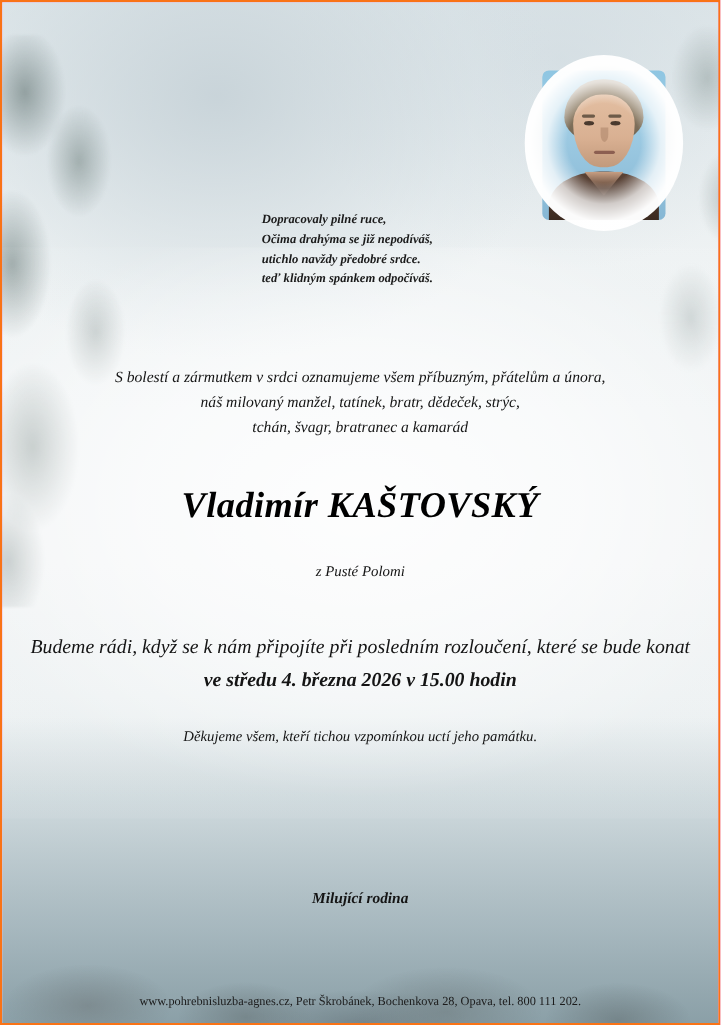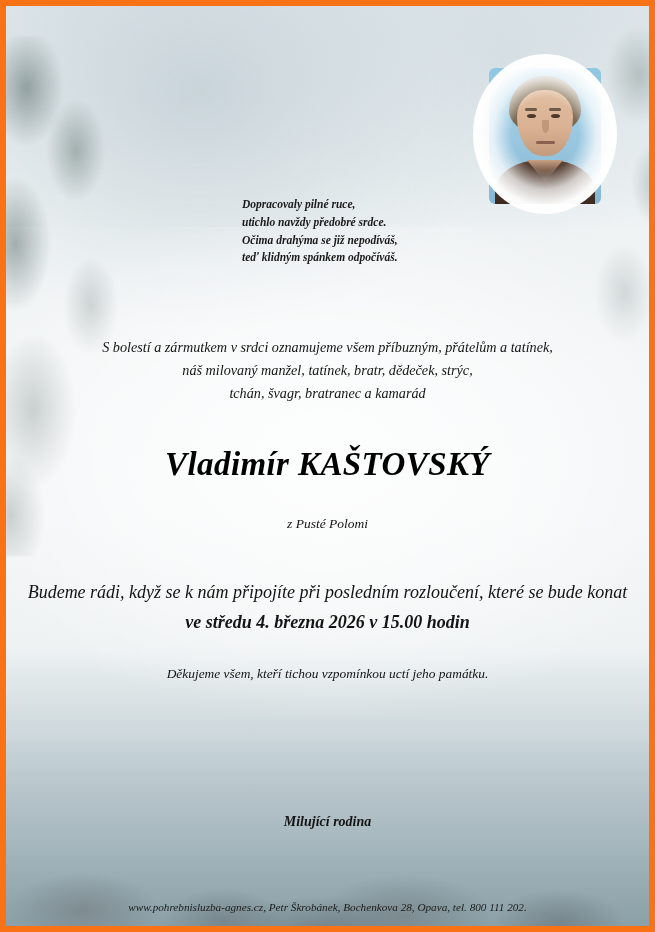--- a/index.html
+++ b/index.html
@@ -9,21 +9,21 @@
   }
   body {
     font-family: "Liberation Serif", serif;
   }
   .page {
     position: relative;
     width: 655px;
     height: 932px;
     overflow: hidden;
     background: #f0abfc;
-    border: 6px solid #f97316;
+    border: 2px solid #f97316;
     box-sizing: border-box;
   }
 
   
   .bg {
     position: absolute;
     inset: 0;
     background:
       linear-gradient(to bottom,
         #dfe7ea 0%,
@@ -244,21 +244,20 @@
     font-size: 14px;
     font-weight: bold;
   }
 
   .footer {
     position: absolute;
     left: 0;
     bottom: 13px;
     width: 100%;
     text-align: center;
-    font-style: italic;
     font-size: 11.2px;
     color: #1b1b1b;
   }
 </style>
 </head>
 <body>
 
 <div class="page">
 
   <div class="bg">
@@ -283,27 +282,27 @@
         <div class="ph-eye-l"></div>
         <div class="ph-eye-r"></div>
         <div class="ph-nose"></div>
         <div class="ph-mouth"></div>
       </div>
       <div class="glow"></div>
     </div>
 
     <div class="verse">
       <div>Dopracovaly pilné ruce,</div>
+      <div>Očima drahýma se již nepodíváš,</div>
       <div>utichlo navždy předobré srdce.</div>
-      <div>Očima drahýma se již nepodíváš,</div>
       <div>teď klidným spánkem odpočíváš.</div>
     </div>
 
     <div class="block announce">
-      <div>S bolestí a zármutkem v srdci oznamujeme všem příbuzným, přátelům a tatínek,</div>
+      <div>S bolestí a zármutkem v srdci oznamujeme všem příbuzným, přátelům a února,</div>
       <div>náš milovaný manžel, tatínek, bratr, dědeček, strýc,</div>
       <div>tchán, švagr, bratranec a kamarád</div>
     </div>
 
     <div class="block origin">z Pusté Polomi</div>
 
     <div class="block name">Vladimír KAŠTOVSKÝ</div>
 
     <div class="block farewell">
       <div>Budeme rádi, když se k nám připojíte při posledním rozloučení, které se bude konat</div>

